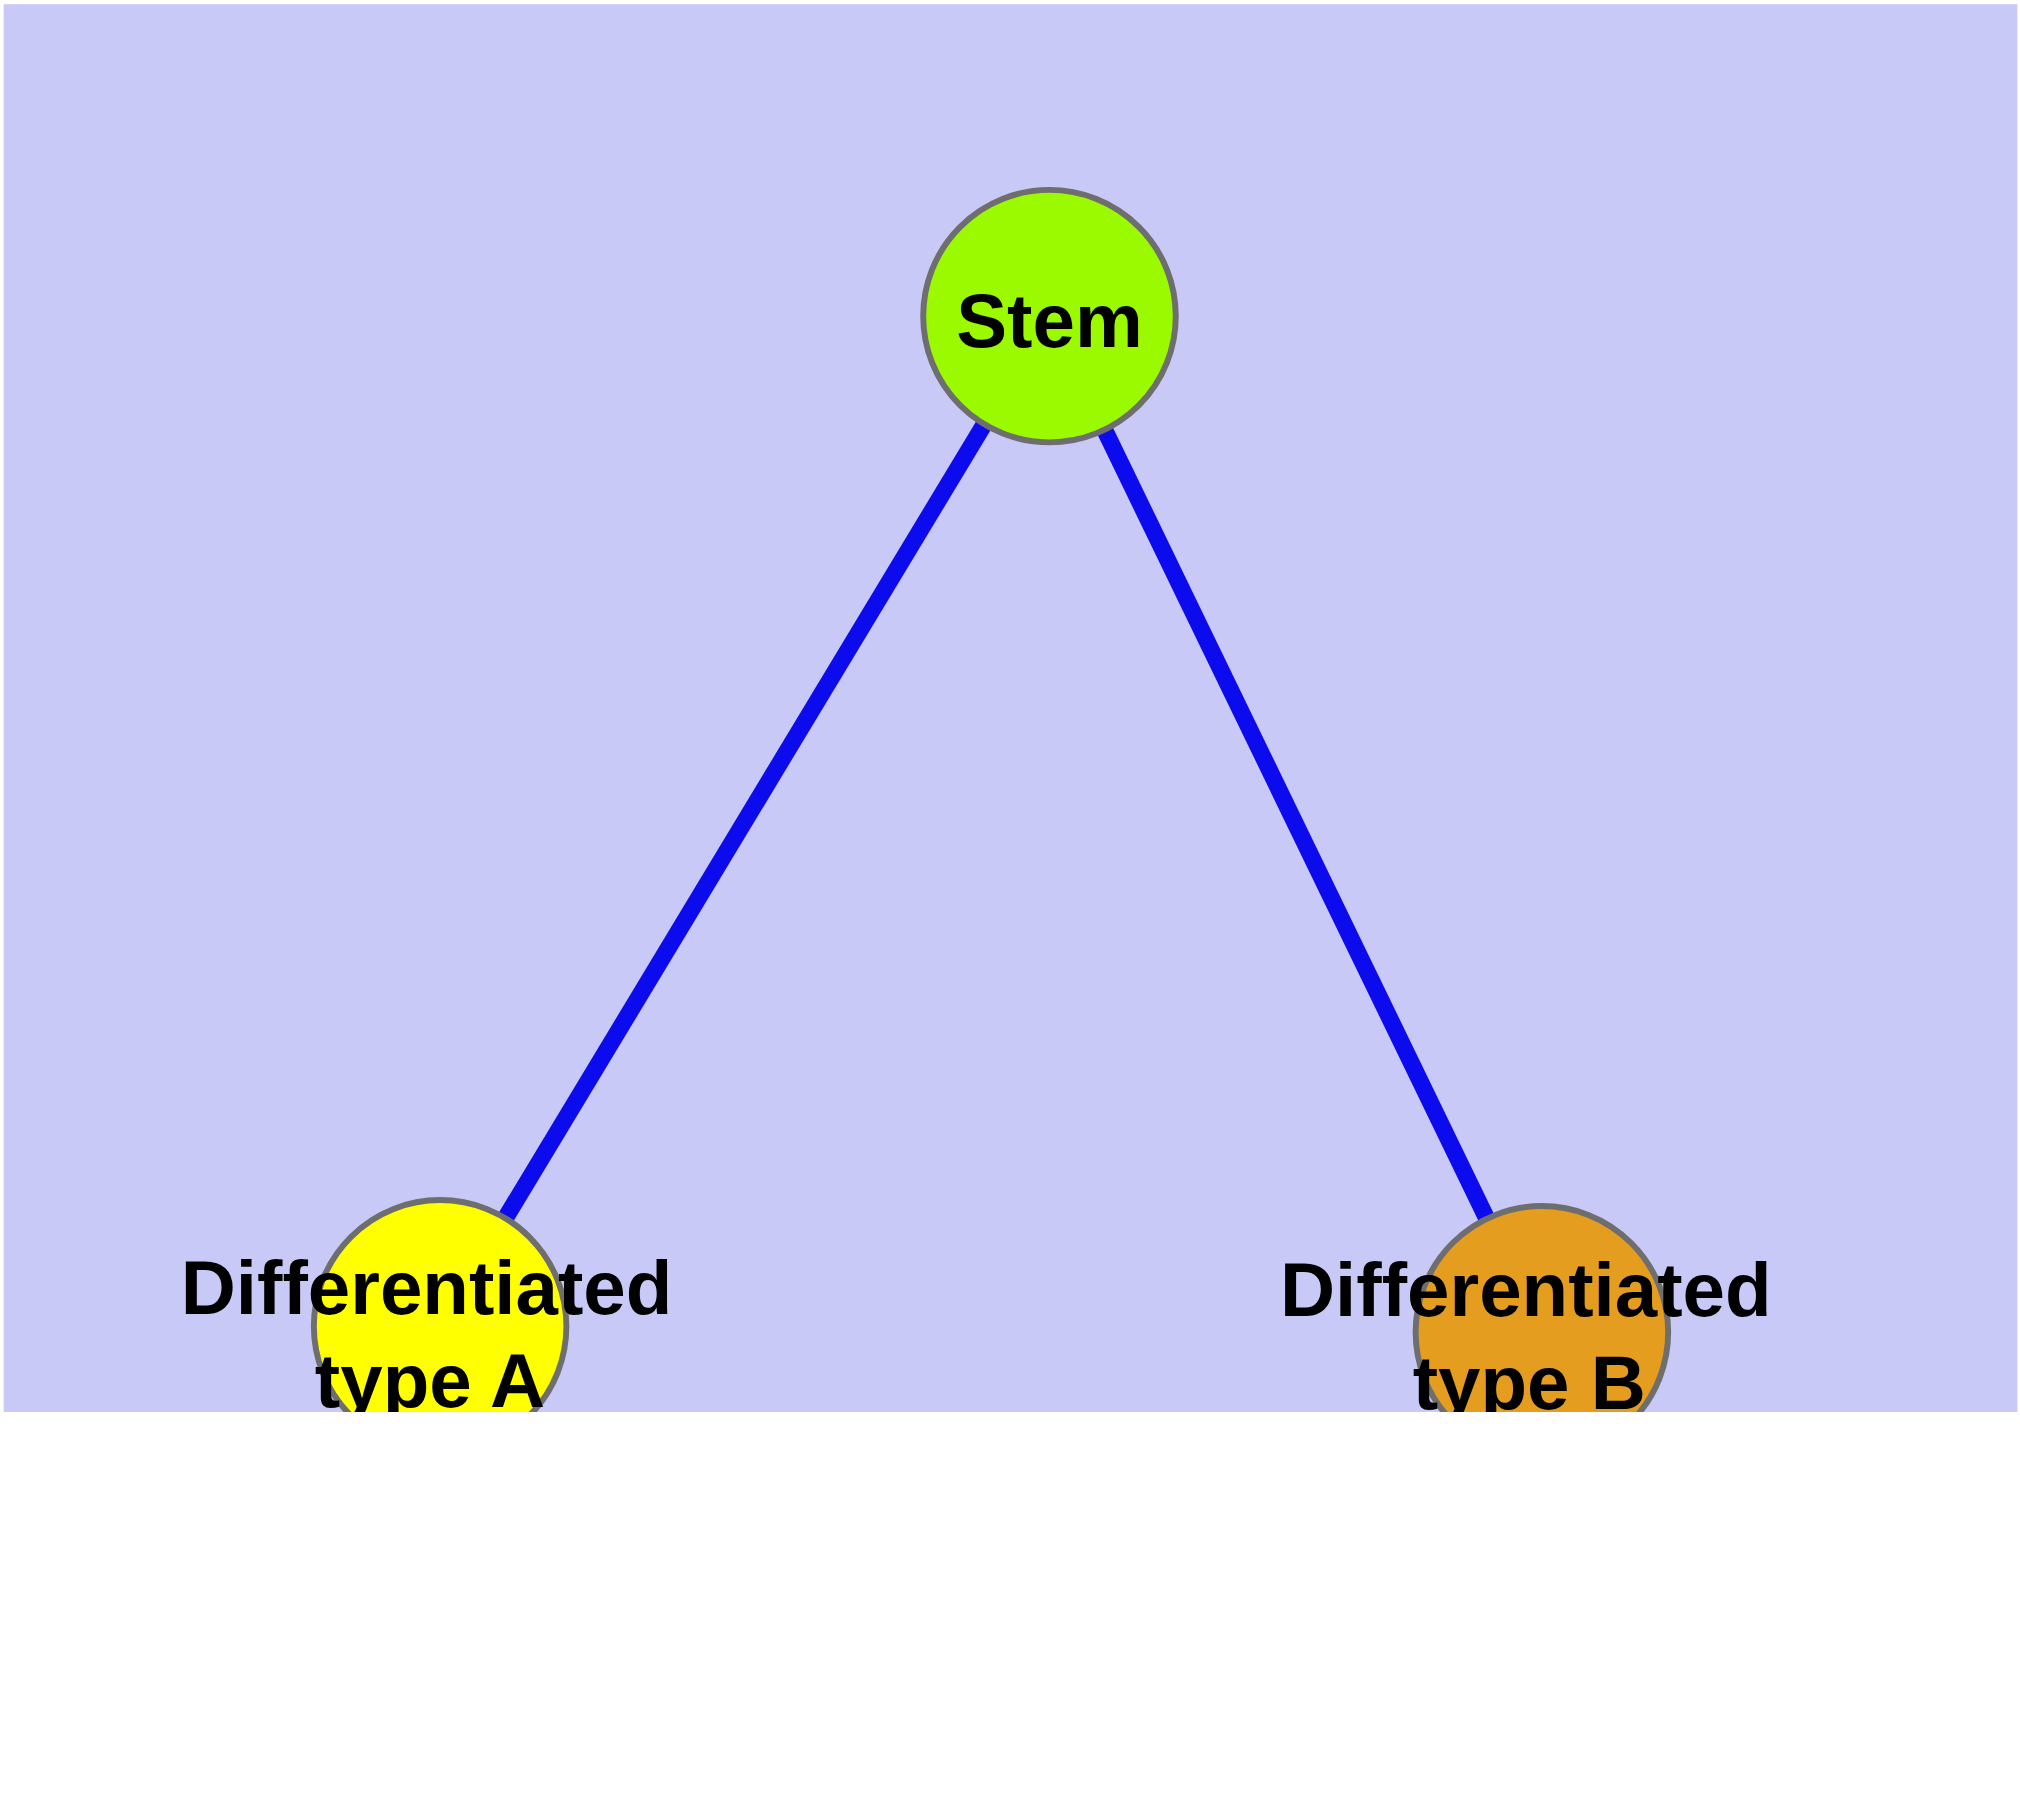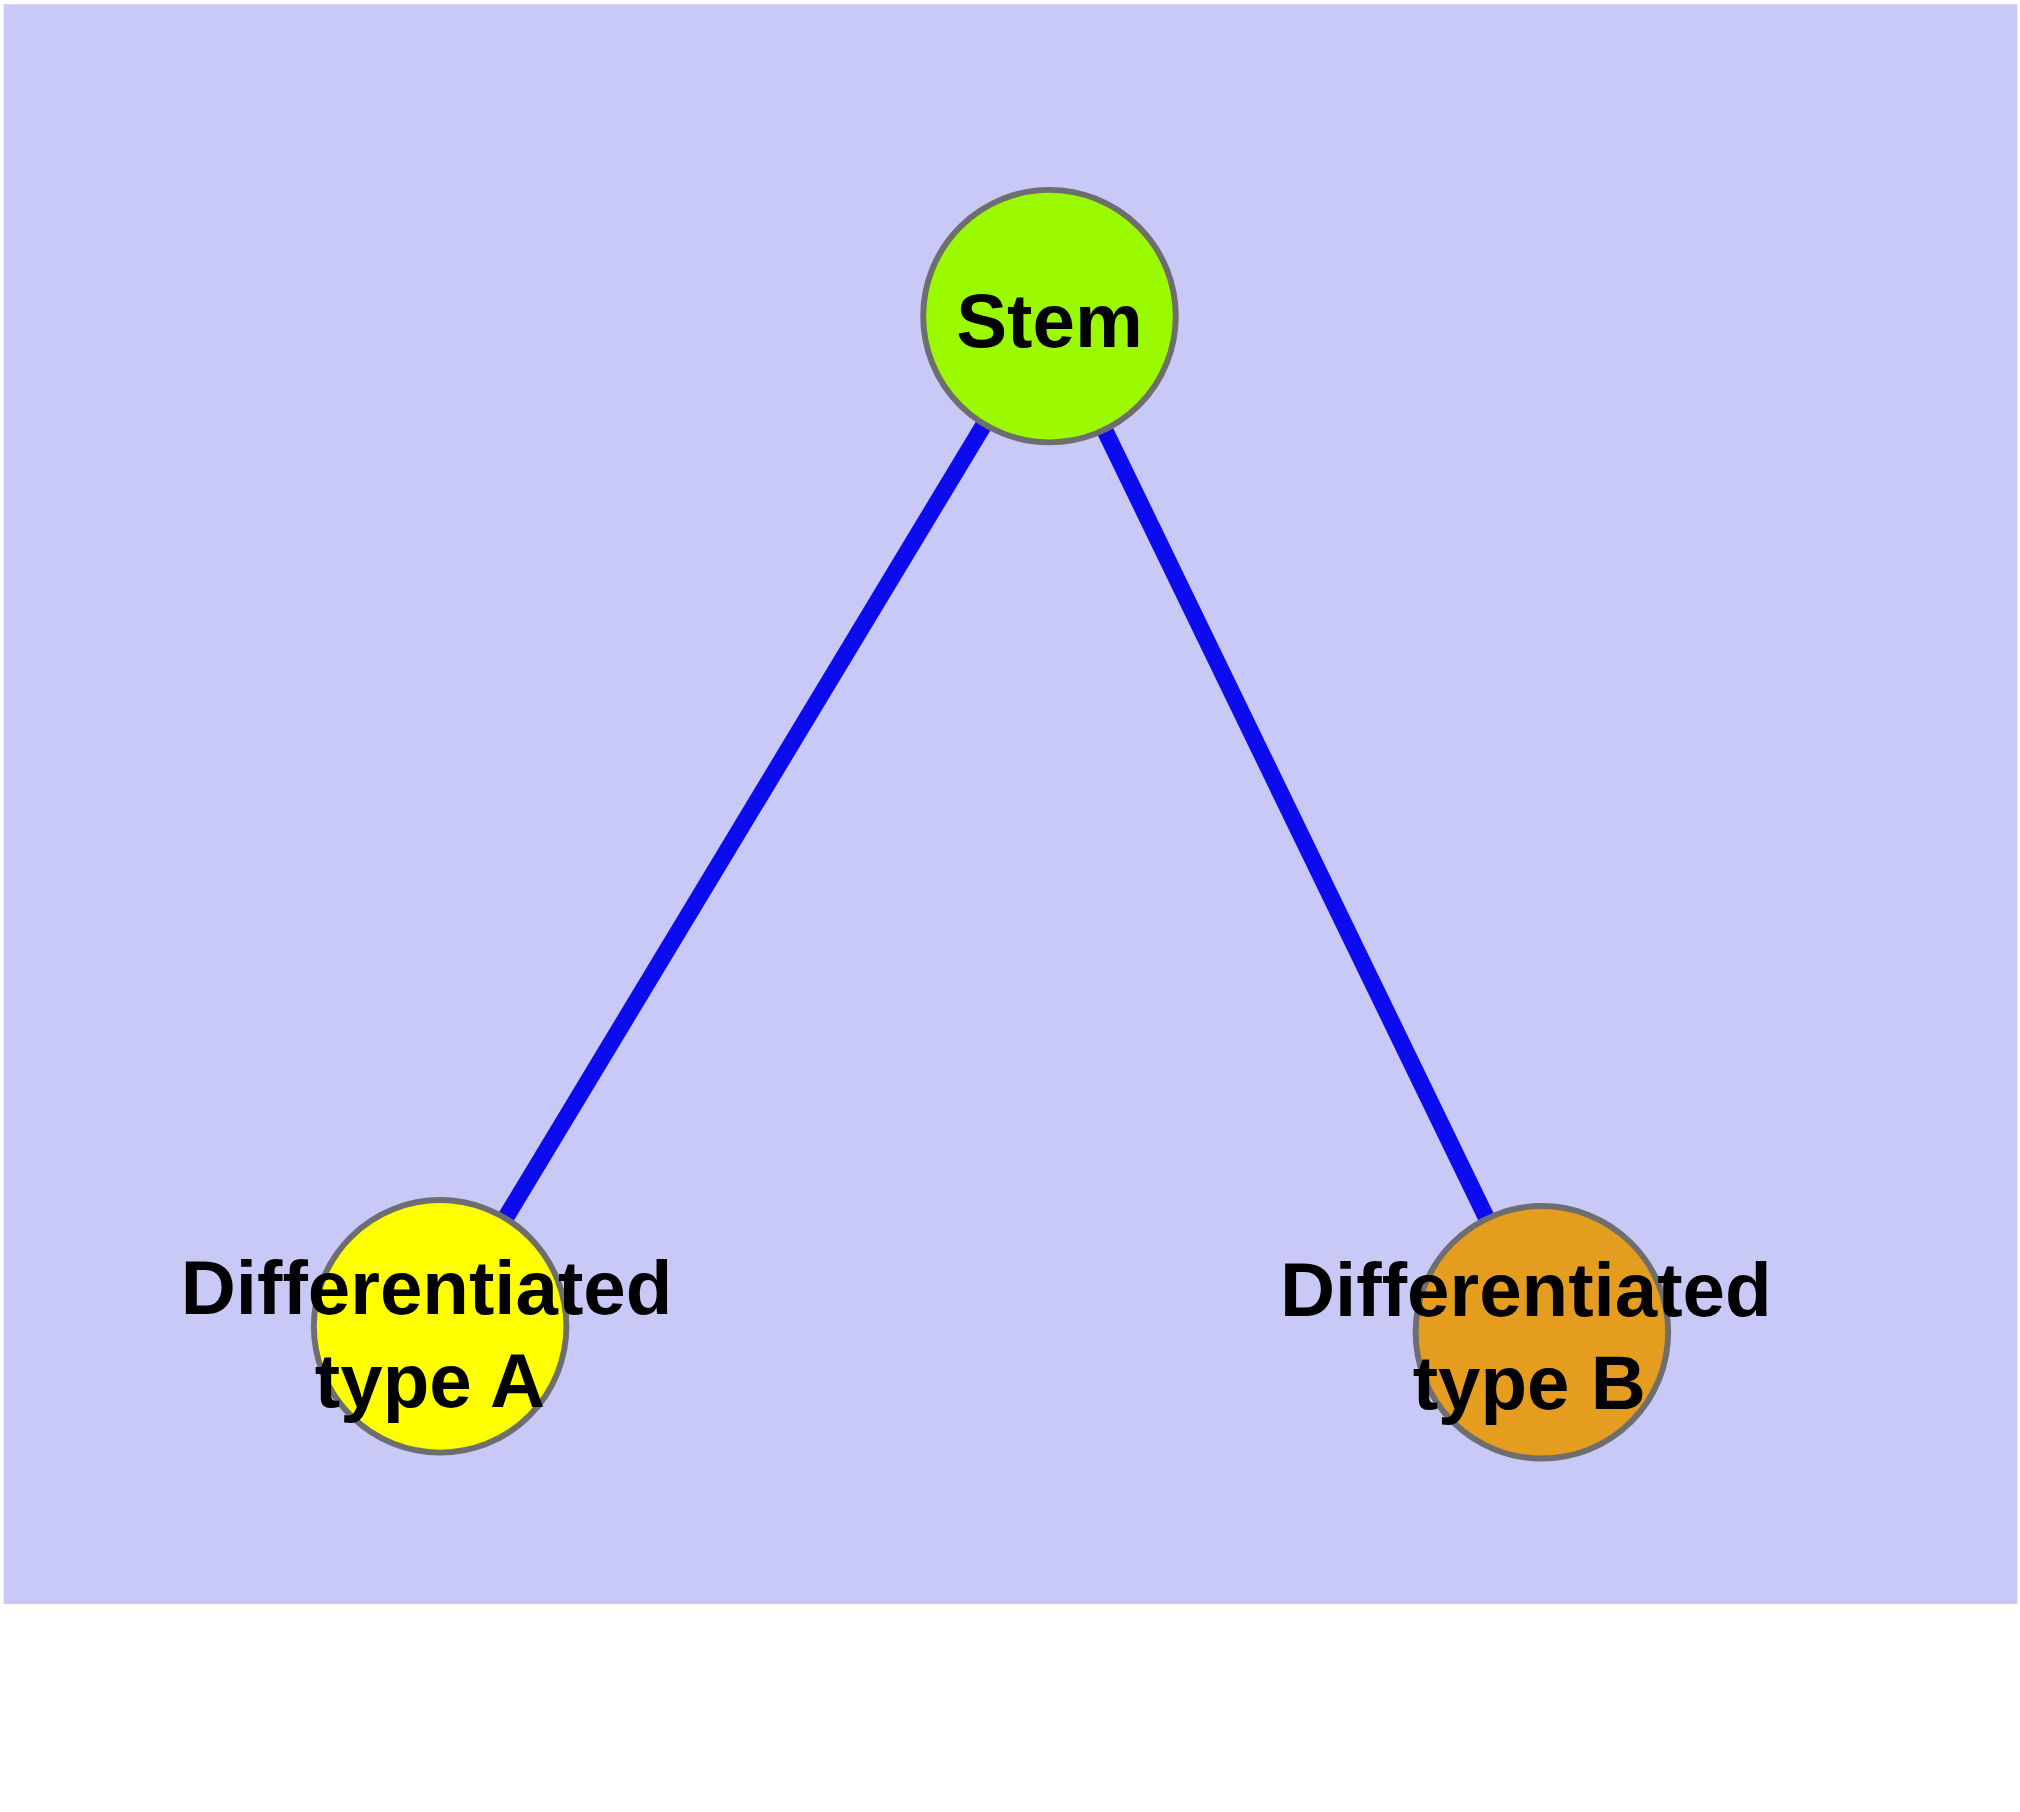--- a/index.html
+++ b/index.html
@@ -2,21 +2,21 @@
 <html style="font-size:13.6px"><head>
 <meta charset="utf-8">
 <style>
   html, body {
     margin: 0;
     padding: 0;
     background: #FFFFFF;
   }
   .canvas-wrap {
     width: 2021px;
-    height: 1604px;
+    height: 1412px;
     position: relative;
   }
   svg.diagram {
     display: block;
     width: 2021px;
     height: 1812px;
     font-family: "Liberation Sans", sans-serif;
   }
   .plot-bg {
     

